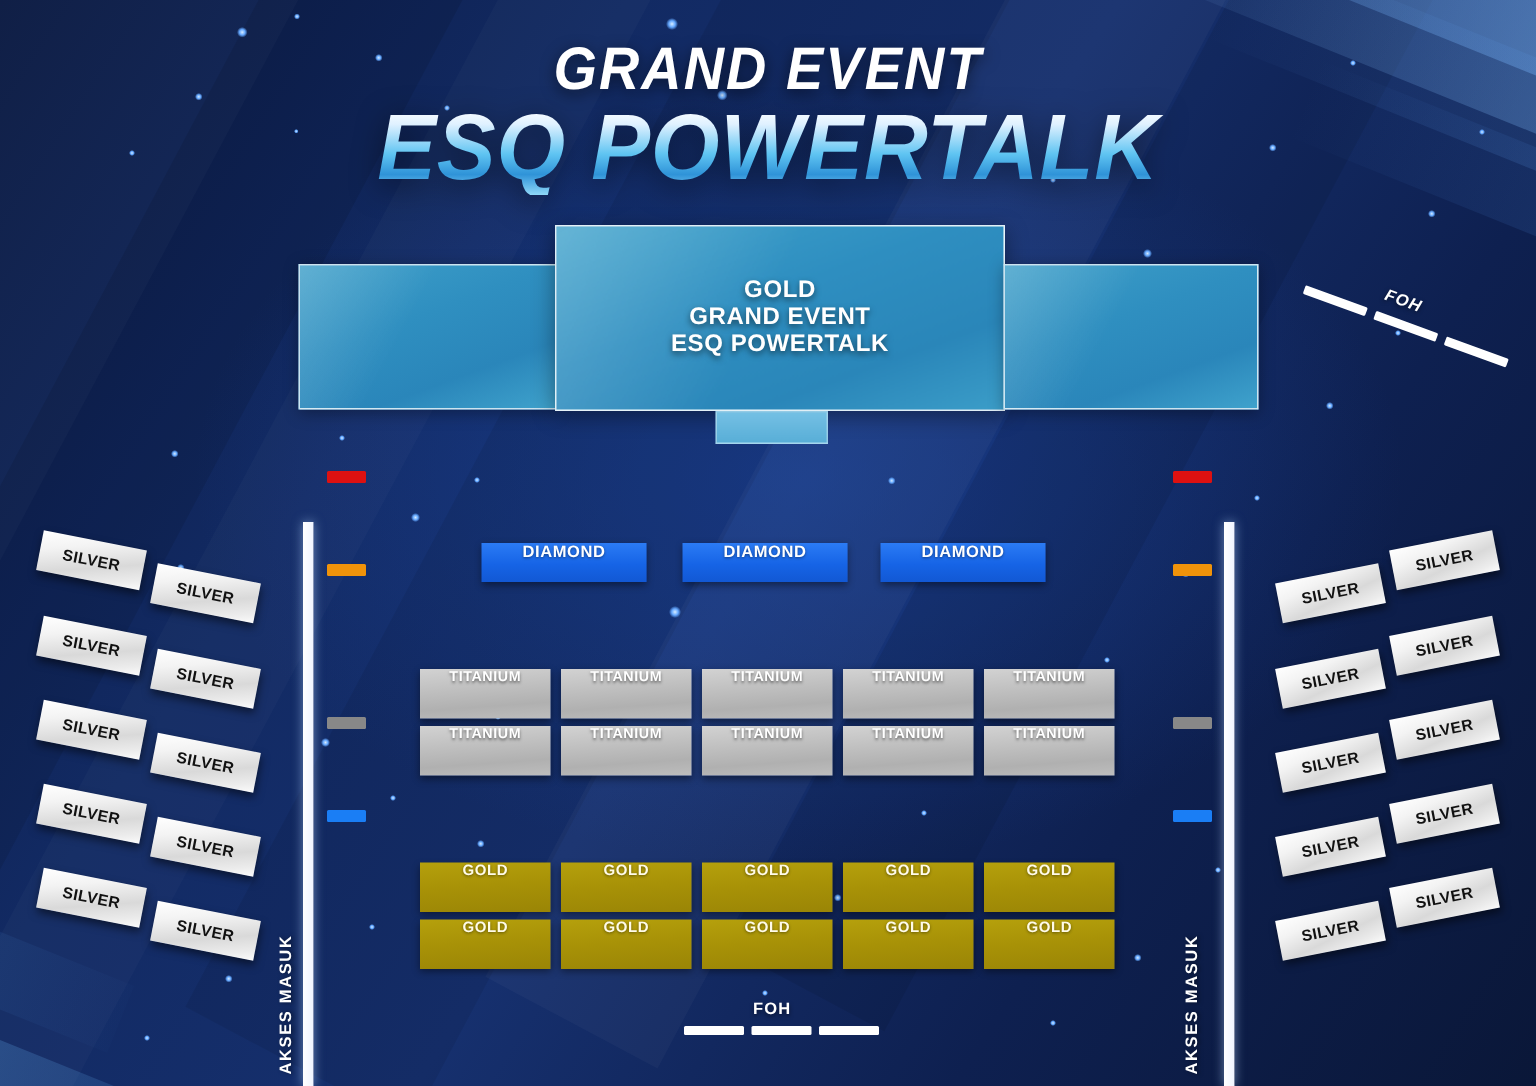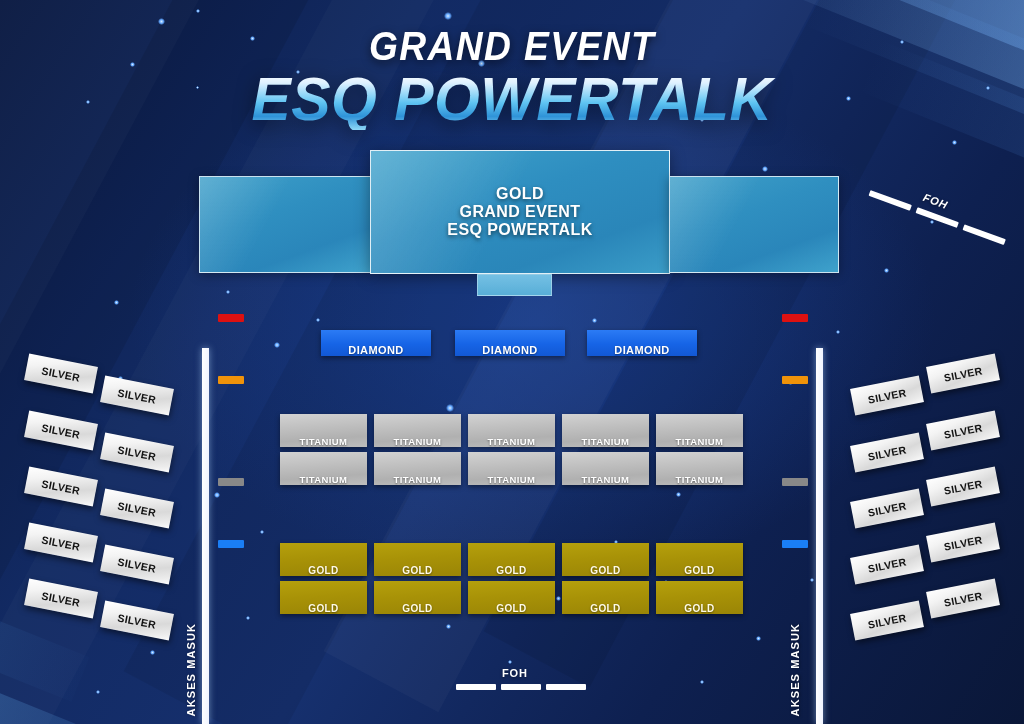--- a/index.html
+++ b/index.html
@@ -85,25 +85,26 @@
   }
   .runway {
     position:absolute;
     background:linear-gradient(180deg,#74c0e4,#58aed7);
     border:1px solid rgba(255,255,255,.35);
   }
 
   
   .seat {
     position:absolute;
-    display:flex; align-items:flex-end; justify-content:center;
+    display:flex; align-items:flex-start; justify-content:center;
     font-weight:bold;
     letter-spacing:.4px;
     white-space:nowrap;
     box-shadow:0 2px 5px rgba(0,0,0,.45);
+    margin-top:32px;
   }
   .seat.diamond {
     background:linear-gradient(180deg,#2b7bf5 0%,#1664e6 55%,#1258d4 100%);
     color:#fff; font-size:11px;
     text-shadow:0 1px 2px rgba(0,0,0,.45);
   }
   .seat.titanium {
     background:linear-gradient(176deg,#d2d2d2 0%,#c0c0c0 38%,#b0b0b0 72%,#bdbdbd 100%);
     color:#ffffff; font-size:9.5px;
     text-shadow:0 1px 2px rgba(0,0,0,.5);

